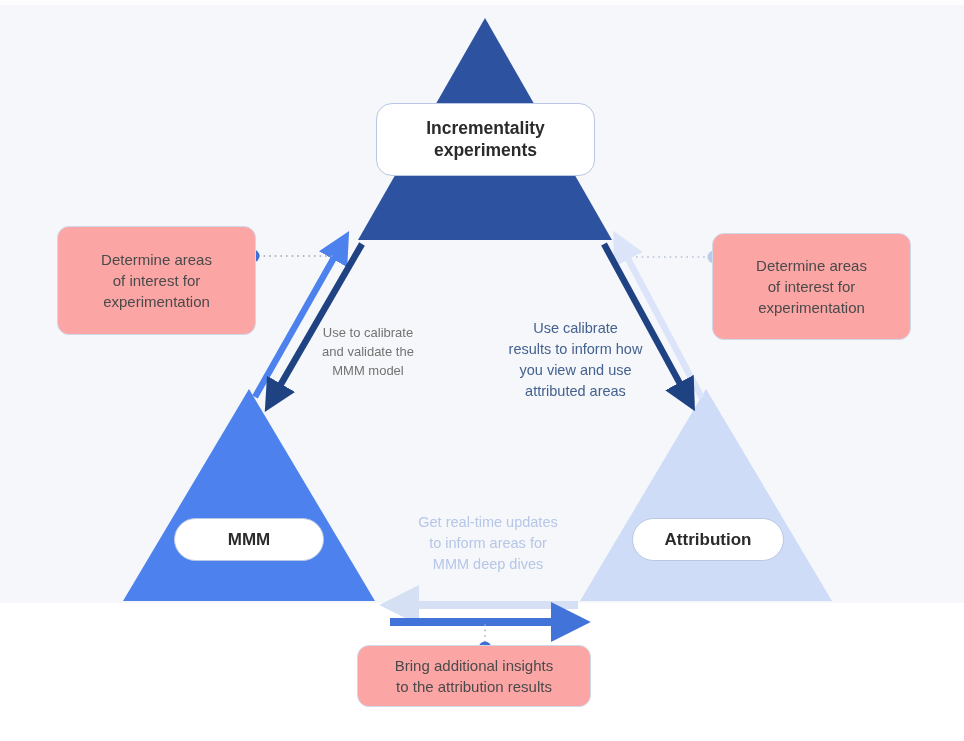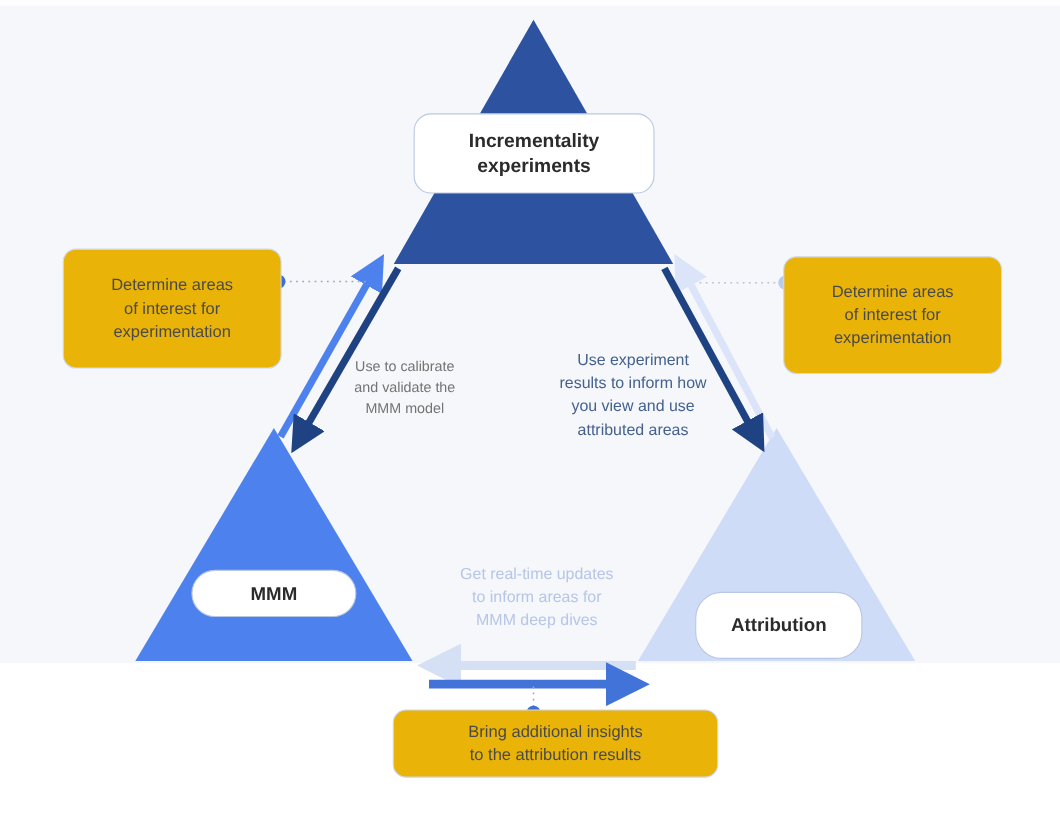--- a/index.html
+++ b/index.html
@@ -56,43 +56,42 @@
   }
   .pill-mmm {
     left: 174px; top: 518px;
     width: 150px; height: 43px;
     border-radius: 24px;
     font-size: 17px;
     text-align: center;
   }
   .pill-attr {
     left: 632px; top: 518px;
-    width: 152px; height: 61px;
+    width: 152px; height: 43px;
     border-radius: 24px;
     font-size: 17px;
-    margin-top: 20px;
   }
   
   .callout {
     position: absolute;
-    background: #eab308;
+    background: #fca5a5;
     border: 1px solid #cfd9ea;
     border-radius: 12px;
     display: flex;
     align-items: center;
     justify-content: center;
     text-align: center;
     color: #4a4a4a;
     font-size: 15px;
     line-height: 1.42;
     padding: 6px 10px;
   }
   .callout-left   { left: 57px;  top: 226px; width: 199px; height: 109px; }
   .callout-right  { left: 712px; top: 233px; width: 199px; height: 107px; }
-  .callout-bottom { left: 357px; top: 645px; width: 296px; height: 62px; }
+  .callout-bottom { left: 357px; top: 645px; width: 234px; height: 62px; }
   
   .caption {
     position: absolute;
     text-align: center;
     line-height: 1.45;
   }
   .cap-left {
     left: 298px; top: 324px; width: 140px;
     color: #737373; font-size: 13px;
   }
@@ -197,21 +196,21 @@
     </span>
   </div>
 
   <div class="caption cap-left">
     <span>Use to calibrate</span><br>
     <span>and validate the</span><br>
     <span>MMM model</span>
   </div>
 
   <div class="caption cap-right">
-    <span>Use experiment</span><br>
+    <span>Use calibrate</span><br>
     <span>results to inform how</span><br>
     <span>you view and use</span><br>
     <span>attributed areas</span>
   </div>
 
   <div class="caption cap-bottom">
     <span>Get real-time updates</span><br>
     <span>to inform areas for</span><br>
     <span>MMM deep dives</span>
   </div>

